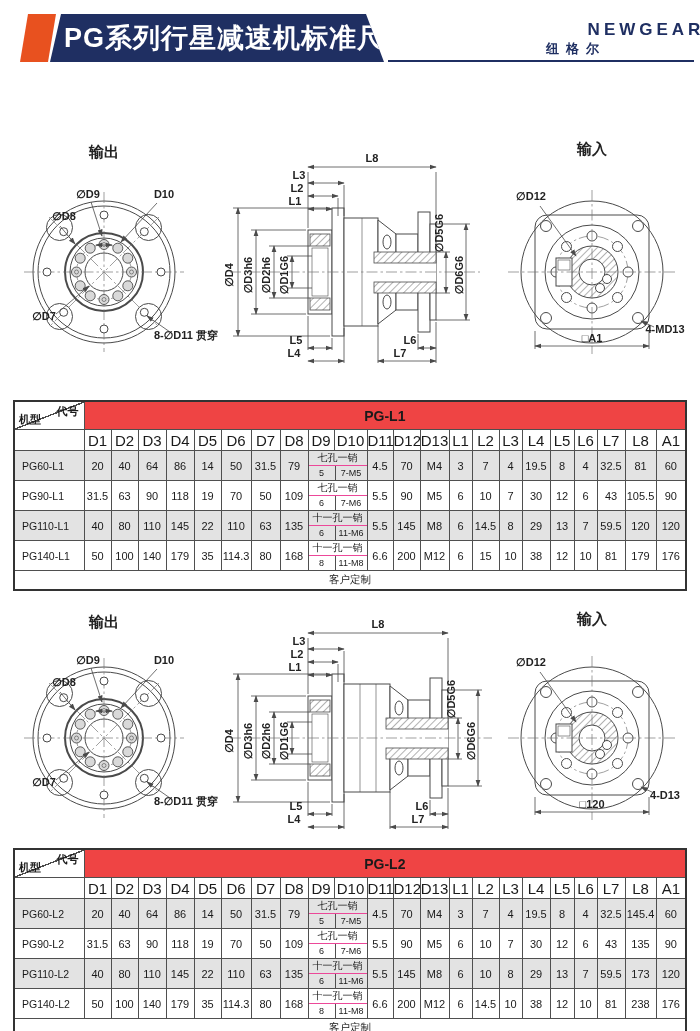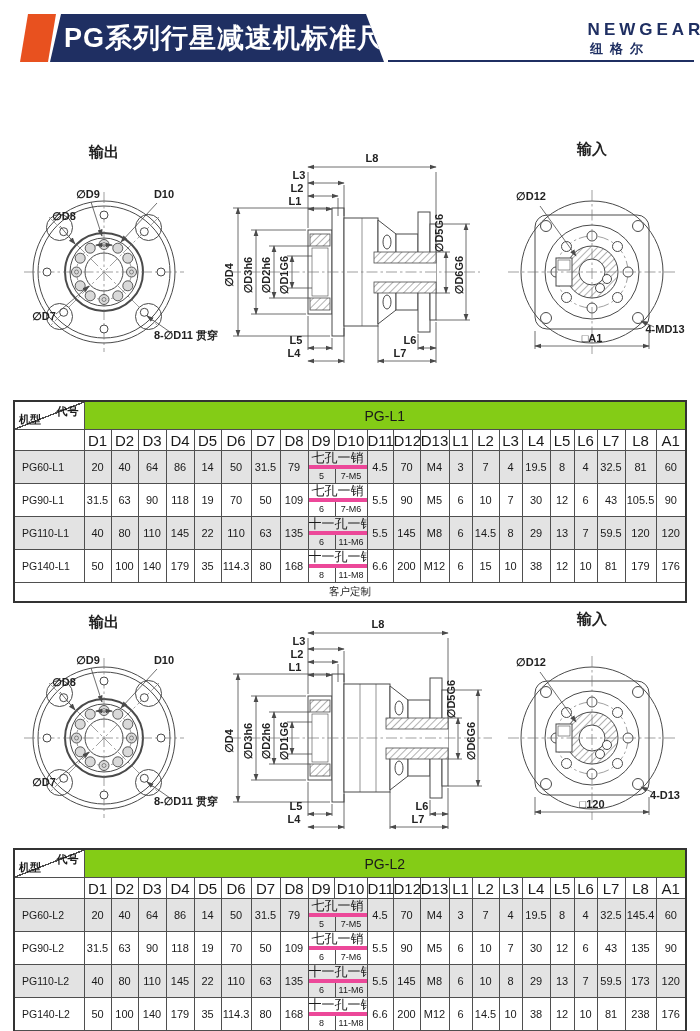--- a/index.html
+++ b/index.html
@@ -8,50 +8,50 @@
   
   .hdr-orange{position:absolute;left:20px;top:14px;width:36px;height:48px;background:#e8511f;
               clip-path:polygon(8px 0,100% 0,calc(100% - 8px) 100%,0 100%)}
   .hdr-banner{position:absolute;left:50px;top:14px;width:334px;height:48px;background:#1f2f62;
               clip-path:polygon(11px 0,316px 0,334px 100%,0 100%)}
   .hdr-title{color:#fff;font-size:27px;font-weight:bold;line-height:48px;text-align:center;
              padding-left:14px;letter-spacing:1px;white-space:nowrap}
   .hdr-rule{position:absolute;left:388px;top:60px;width:306px;height:2px;background:#1f2f62}
   .brand{position:absolute;left:572px;top:20px;width:148px;text-align:center;color:#1f2f62;
          font-weight:bold;font-size:17px;letter-spacing:4px;white-space:nowrap}
-  .brand-cn{position:absolute;left:546px;top:40px;width:148px;text-align:center;color:#1f2f62;
+  .brand-cn{position:absolute;left:546px;top:40px;width:148px;color:#1f2f62;
             font-weight:bold;font-size:13px;letter-spacing:7px;white-space:nowrap}
   
   svg{position:absolute;left:0}
   svg text{font-family:"Liberation Sans",sans-serif;fill:#222}
   .lb{font-size:11px;font-weight:bold;text-anchor:middle}
   .tt{font-size:15px;font-weight:bold;text-anchor:middle}
   .ln{fill:none;stroke:#4a4a4a;stroke-width:1}
   .lw{fill:#fff;stroke:#4a4a4a;stroke-width:1}
   .b{stroke-width:2}
   .tn{stroke-width:.6}
   .hg{fill:#d9d9d9;stroke:#4a4a4a;stroke-width:.9}
   .cl{fill:none;stroke:#777;stroke-width:.7;stroke-dasharray:11 3 2.5 3}
   .dm{fill:none;stroke:#4a4a4a;stroke-width:.8}
   
   table.spec{position:absolute;left:13px;width:674px;border-collapse:collapse;table-layout:fixed;
              border:2px solid #333;font-size:11px}
   .spec th,.spec td{border:1px solid #4f4f4f;text-align:center;padding:0;overflow:hidden;white-space:nowrap}
-  .spec .r-group th{height:27px;background:#84cc16;font-size:14px;font-weight:normal}
+  .spec .r-group th{height:27px;background:#ef4444;font-size:14px;font-weight:bold}
   .spec th.corner{position:relative;background:
      linear-gradient(to bottom right,#fff calc(50% - .7px),#4a4a4a calc(50% - .7px),
                      #4a4a4a calc(50% + .7px),#fff calc(50% + .7px));font-weight:bold}
   .corner .ct{position:absolute;top:2px;right:5px;font-size:11px}
   .corner .cb{position:absolute;bottom:2px;left:4px;font-size:11px}
   .spec .r-cols th{height:20px;font-weight:normal;font-size:15px;background:#fff}
   .spec tbody td{height:29px;font-size:11px}
   .spec tbody tr:nth-child(odd){background:#e3e3e3}
   .spec td.md{text-align:left;padding-left:7px;font-size:10.5px}
   .spec td.pc{padding:0}
-  .pc .pt{height:14px;line-height:14px;border-bottom:4px solid #ec4899;font-size:13px}
+  .pc .pt{height:14px;line-height:14px;border-bottom:1px solid #ec4899;font-size:10px}
   .pc .pb{display:flex;height:14px;line-height:14px;font-size:9px}
   .pc .pb span:first-child{width:26px;border-right:1px solid #4f4f4f}
   .pc .pb span:last-child{flex:1}
   .spec tr.ft td{height:18px;font-size:10.5px;background:#fff}
 </style>
 </head>
 <body>
 
 <div>
   <div class="hdr-orange"></div>

